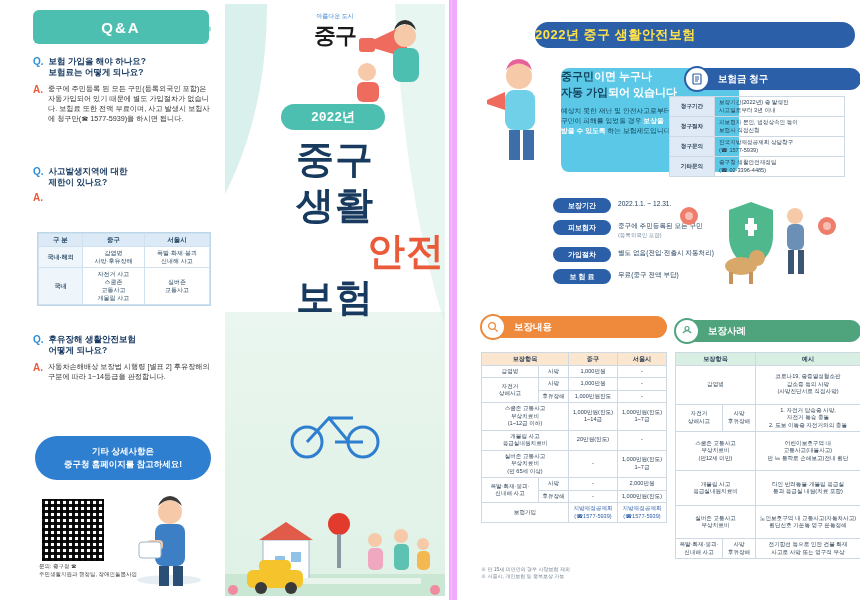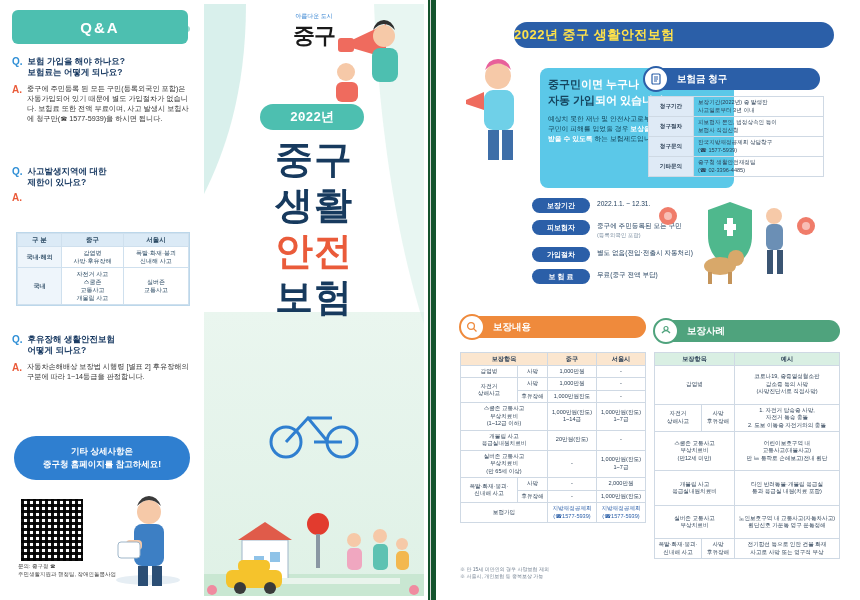--- a/index.html
+++ b/index.html
@@ -1,17 +1,17 @@
 <!DOCTYPE html>
 <html><head>
 <meta charset="utf-8">
 <style>
   html,body{margin:0;padding:0;background:#ffffff;}
   body{width:860px;height:600px;font-family:"Liberation Sans",sans-serif;overflow:hidden;}
-  .page{position:relative;width:797px;height:600px;background:#14532d;}
+  .page{position:relative;width:797px;height:600px;background:#f0abfc;margin-left:21px;}
 
   
   .leftsheet{position:absolute;left:0;top:0;width:428px;height:600px;background:#fff;}
   .panelA{position:absolute;left:4px;top:4px;width:196px;height:592px;background:#ffffff;}
   .panelB{position:absolute;left:204px;top:4px;width:220px;height:592px;background:#ffffff;overflow:hidden;}
 
   
   .qa-head{position:absolute;left:8px;top:6px;width:176px;height:34px;background:#4dbfb0;border-radius:6px;
     display:flex;align-items:center;justify-content:center;}
   .qa-head span{color:#fff;font-size:15px;font-weight:bold;letter-spacing:2px;}
@@ -47,31 +47,31 @@
   .bcurve{position:absolute;left:0;top:0;width:220px;height:592px;
     background:linear-gradient(180deg,#ffffff 0%,#ffffff 52%,#eaf6ef 52%,#dff1e6 100%);}
   .logo{position:absolute;left:60px;top:8px;width:100px;height:44px;text-align:center;}
   .logo .kr{font-size:22px;font-weight:bold;color:#1a1a1a;letter-spacing:-1px;}
   .logo .sm{font-size:6px;color:#2f7fd0;}
   .yearpill{position:absolute;left:56px;top:100px;width:104px;height:26px;background:#4dbfb0;border-radius:13px;
     display:flex;align-items:center;justify-content:center;}
   .yearpill span{color:#fff;font-weight:bold;font-size:13px;font-family:Liberation Mono, monospace;}
   .bigtitle{position:absolute;left:0;top:132px;width:220px;text-align:center;}
   .bigtitle div{font-size:38px;font-weight:bold;line-height:46px;color:#173a5e;letter-spacing:1px;}
-  .bigtitle .accent{color:#ea5b3a;}
+  .bigtitle .accent{color:#ea5b3a;text-align:right;}
   .bike{position:absolute;left:58px;top:392px;width:104px;height:66px;}
   .scene{position:absolute;left:0;bottom:0;width:220px;height:118px;}
 
   
   .rightsheet{position:absolute;left:436px;top:0;width:424px;height:600px;background:#fff;}
   .rtitle{position:absolute;left:78px;top:22px;width:320px;height:26px;background:#2b5fa8;border-radius:13px;
     display:flex;align-items:center;justify-content:flex-start;}
   .rtitle span{color:#ffe24a;font-weight:bold;font-size:13px;letter-spacing:.5px;}
 
-  .bluebox{position:absolute;left:104px;top:68px;width:178px;height:104px;background:#5bc8e8;border-radius:8px;padding:8px;}
+  .bluebox{position:absolute;left:104px;top:68px;width:178px;height:104px;background:#5bc8e8;border-radius:8px;}
   .bluebox .l1{font-size:11px;font-weight:bold;color:#ffffff;line-height:16px;}
   .bluebox .l1 b{color:#16455f;}
   .bluebox .l2{font-size:6.8px;color:#0d3b4f;line-height:10px;margin-top:6px;}
   .bluebox .l2 b{color:#fff;}
 
   .rowlist{position:absolute;left:96px;top:198px;width:210px;}
   .rowitem{display:flex;align-items:flex-start;margin-bottom:7px;}
   .rowtag{width:58px;height:15px;background:#2b5fa8;border-radius:8px;color:#fff;font-size:7px;font-weight:bold;
     display:flex;align-items:center;justify-content:center;flex:none;}
   .rowtxt{font-size:6.6px;color:#24415f;line-height:9px;margin-left:7px;padding-top:1px;}
@@ -295,21 +295,21 @@
       <div class="rowitem">
         <div class="rowtag">가입절차</div>
         <div class="rowtxt"><span>별도 없음(전입·전출시 자동처리)</span></div>
       </div>
       <div class="rowitem">
         <div class="rowtag">보 험 료</div>
         <div class="rowtxt"><span>무료(중구 전액 부담)</span></div>
       </div>
     </div>
 
-    <div class="secthead" style="left:208px;top:68px;width:176px;background:#2b5fa8;color:#2b5fa8;">
+    <div class="secthead" style="left:228px;top:68px;width:176px;background:#2b5fa8;color:#2b5fa8;">
       <div class="circ">
         <svg width="12" height="12" viewBox="0 0 12 12">
             <rect x="2" y="1" width="8" height="10" rx="1" fill="none" stroke="#2b5fa8" stroke-width="1.2"></rect>
             <path d="M4 4h4M4 6h4M4 8h3" stroke="#2b5fa8" stroke-width="1"></path>
           </svg>
       </div>
       <span class="t">보험금 청구</span>
     </div>
 
     <table class="tbl" style="left:212px;top:96px;width:176px;">

